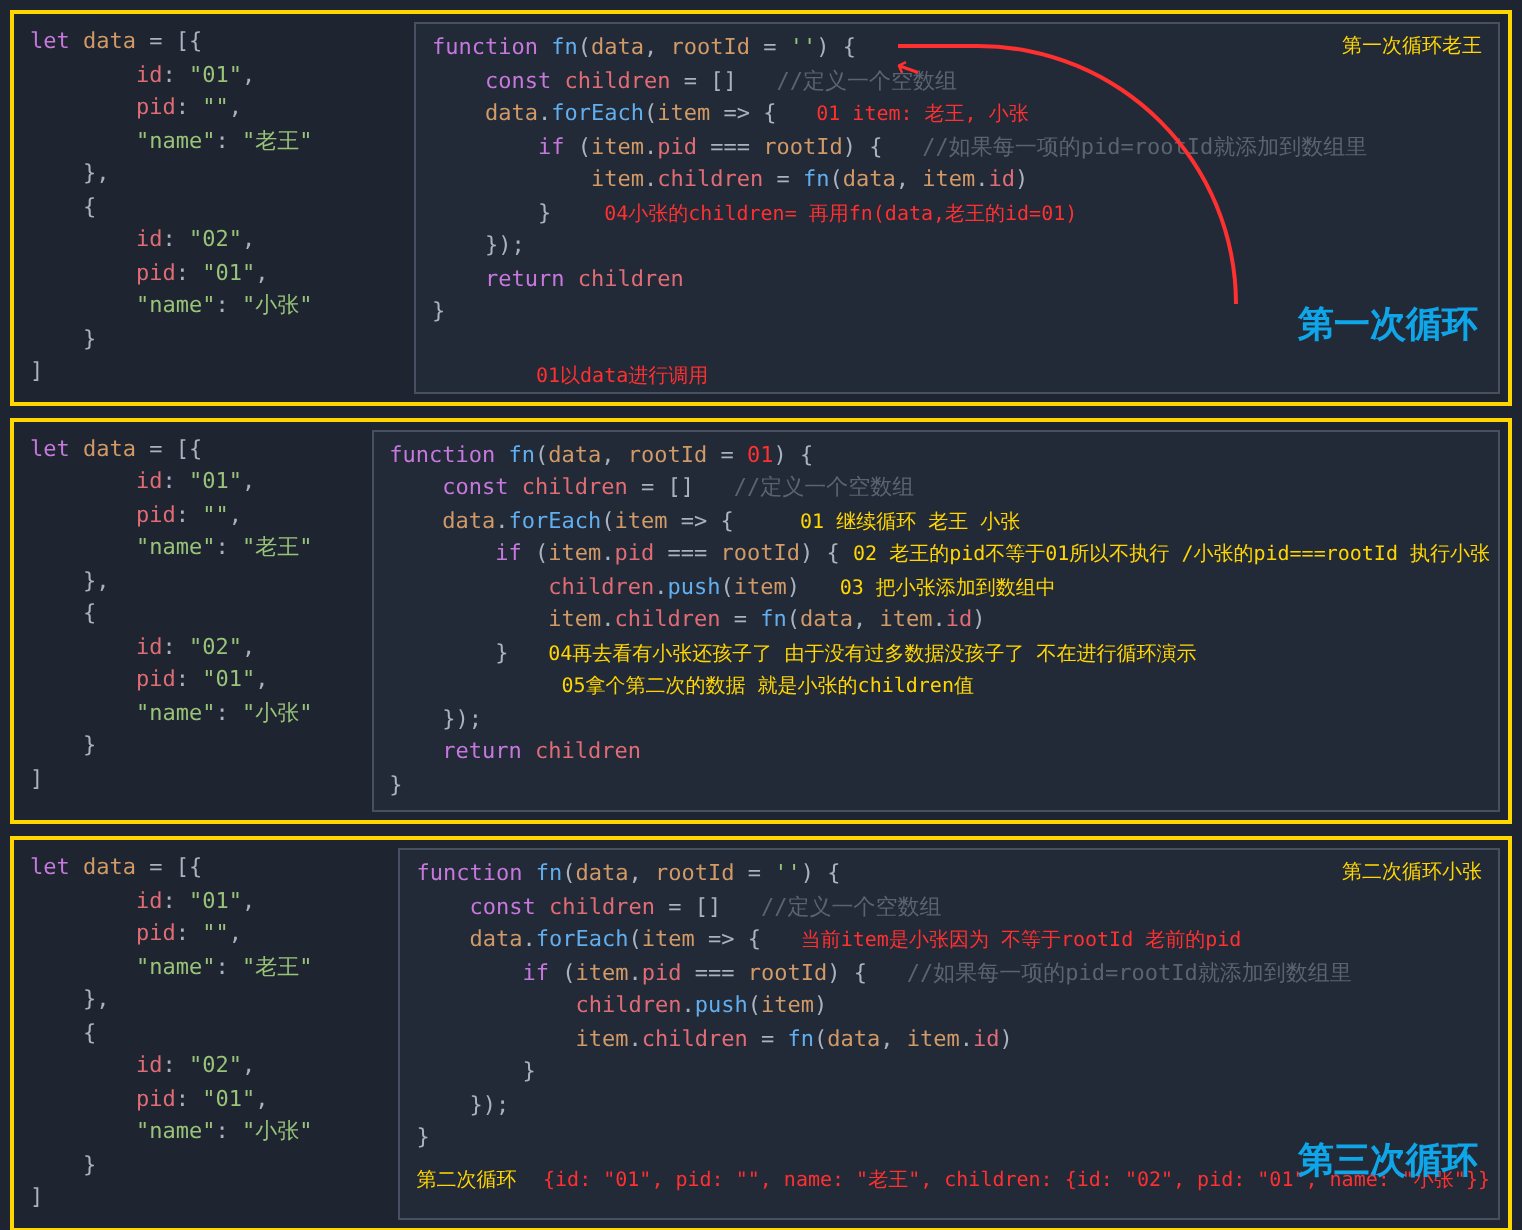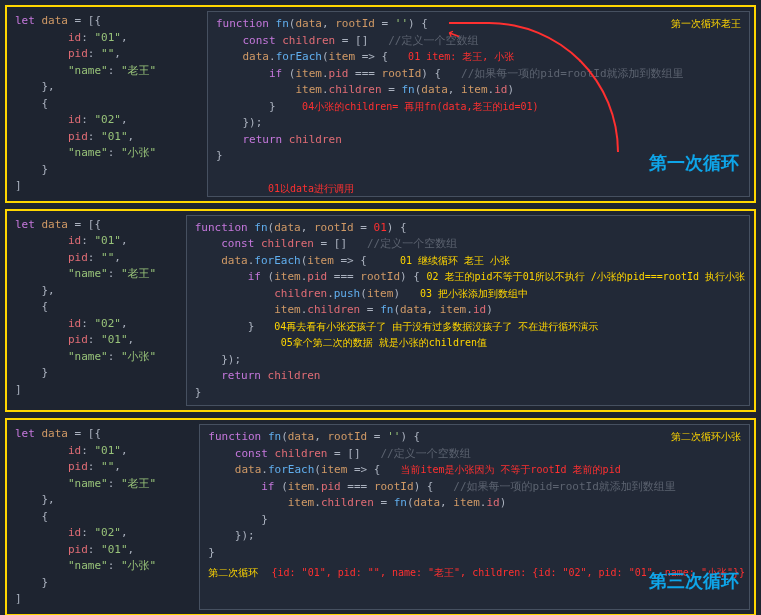--- a/index.html
+++ b/index.html
@@ -146,20 +146,21 @@
     <div class="line">        <span class="str">"name"</span><span class="plain">: </span><span class="str">"小张"</span></div>
     <div class="line">    <span class="plain">}</span></div>
     <div class="line"><span class="plain">]</span></div>
   </div>
 
   <div class="right-col">
     <div class="line"><span class="kw">function </span><span class="fn">fn</span><span class="plain">(</span><span class="param">data</span><span class="plain">, </span><span class="param">rootId</span><span class="plain"> = </span><span class="str">''</span><span class="plain">) {</span><span style="position:absolute;right:8px" class="note-yel">第二次循环小张</span></div>
     <div class="line">    <span class="kw">const </span><span class="pr">children</span><span class="plain"> = []</span><span class="cm">   //定义一个空数组</span></div>
     <div class="line">    <span class="param">data</span><span class="plain">.</span><span class="fn">forEach</span><span class="plain">(</span><span class="param">item</span><span class="plain"> =&gt; {</span>   <span class="note-red">当前item是小张因为 不等于rootId 老前的pid</span></div>
     <div class="line">        <span class="kw">if </span><span class="plain">(</span><span class="param">item</span><span class="plain">.</span><span class="pr">pid</span><span class="plain"> === </span><span class="param">rootId</span><span class="plain">) {</span><span class="cm">   //如果每一项的pid=rootId就添加到数组里</span></div>
+    <div class="line">            <span class="pr">children</span><span class="plain">.</span><span class="fn">push</span><span class="plain">(</span><span class="param">item</span><span class="plain">)</span></div>
     <div class="line">            <span class="param">item</span><span class="plain">.</span><span class="pr">children</span><span class="plain"> = </span><span class="fn">fn</span><span class="plain">(</span><span class="param">data</span><span class="plain">, </span><span class="param">item</span><span class="plain">.</span><span class="pr">id</span><span class="plain">)</span></div>
     <div class="line">        <span class="plain">}</span></div>
     <div class="line">    <span class="plain">});</span></div>
     <div class="line"><span class="plain">}</span></div>
     <div class="note-red-b" style="right:10px;bottom:15px">第三次循环</div>
     <div class="line" style="margin-top:4px"><span class="note-yel">第二次循环</span>  <span class="note-red">{id: "01", pid: "", name: "老王", children: {id: "02", pid: "01", name: "小张"}}</span></div>
   </div>
 </div>
 
 </body></html>

